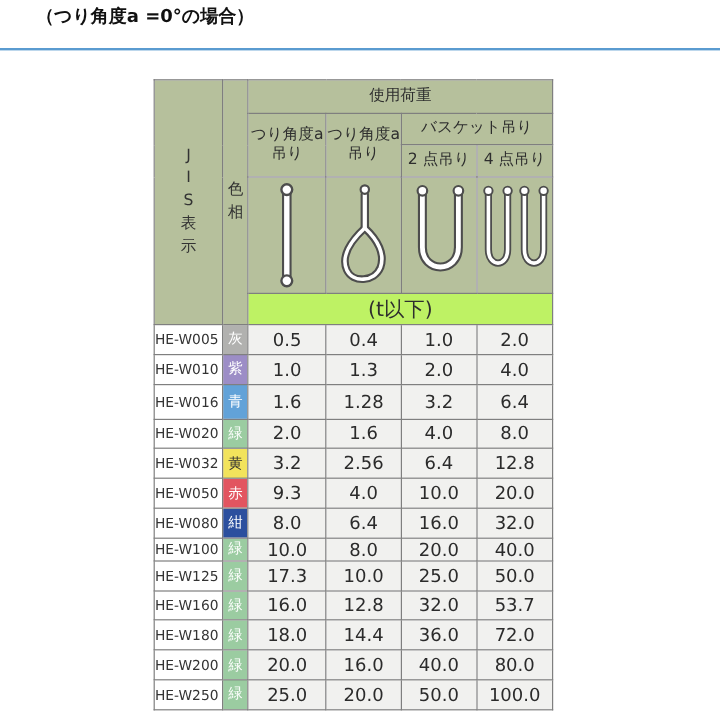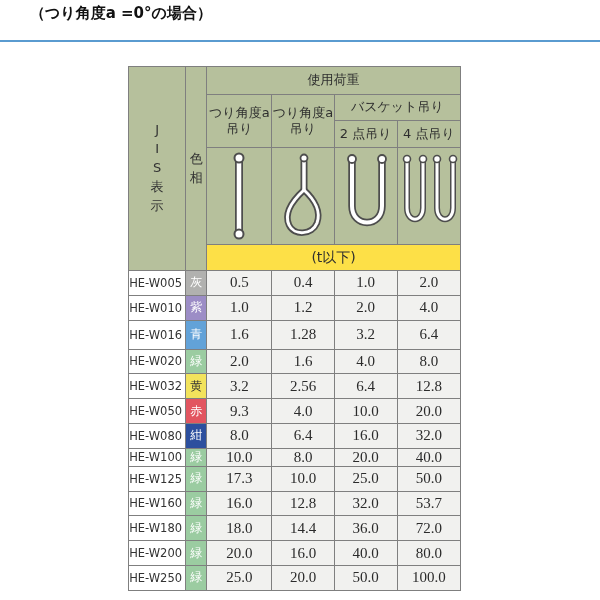--- a/index.html
+++ b/index.html
@@ -39,29 +39,29 @@
   }
   .load-table td {
     border: 1px solid #7f7f7f;
     text-align: center;
     vertical-align: middle;
     overflow: hidden;
   }
   .green { background: #b6c09c; }
   .hdr { font-size: 13px; color: #2e2e2e; line-height: 1.25; white-space: pre-line; margin-top: 47px; }
   .vert { white-space: pre-line; font-size: 13px; line-height: 1.45; color: #333; }
-  .unit-row td { background: #fde047; font-size: 14px; color: #2e2e2e; }
+  .unit-row td { background: #bef264; font-size: 17px; color: #2e2e2e; }
 
   .jis-cell {
     background: #ffffff; font-size: 11.5px; color: #333;
     text-align: right; padding-right: 3px;
     letter-spacing: 0px;
   }
   .chip-cell { font-size: 12px; font-weight: normal; }
-  .val-cell { background: #f1f1ef; font-size: 15px; color: #2b2b2b; font-family: Liberation Serif, serif; }
+  .val-cell { background: #f1f1ef; font-size: 15px; color: #2b2b2b; }
 
   .icon-cell { padding: 2px 0; }
   .icon-cell svg { display: block; margin: 0 auto; }
 </style>
 </head>
 <body>
 
 <div class="canvas">
 
   <div class="title-line">
@@ -147,21 +147,21 @@
       <td class="chip-cell" style="background: rgb(177, 177, 175); color: rgb(255, 255, 255);">灰</td>
       <td class="val-cell">0.5</td>
       <td class="val-cell">0.4</td>
       <td class="val-cell">1.0</td>
       <td class="val-cell">2.0</td>
     </tr>
         <tr style="height:24.8px">
       <td class="jis-cell">HE-W010</td>
       <td class="chip-cell" style="background: rgb(156, 141, 198); color: rgb(255, 255, 255);">紫</td>
       <td class="val-cell">1.0</td>
-      <td class="val-cell">1.2</td>
+      <td class="val-cell">1.3</td>
       <td class="val-cell">2.0</td>
       <td class="val-cell">4.0</td>
     </tr>
         <tr style="height:29px">
       <td class="jis-cell">HE-W016</td>
       <td class="chip-cell" style="background: rgb(98, 162, 216); color: rgb(255, 255, 255);">青</td>
       <td class="val-cell">1.6</td>
       <td class="val-cell">1.28</td>
       <td class="val-cell">3.2</td>
       <td class="val-cell">6.4</td>

